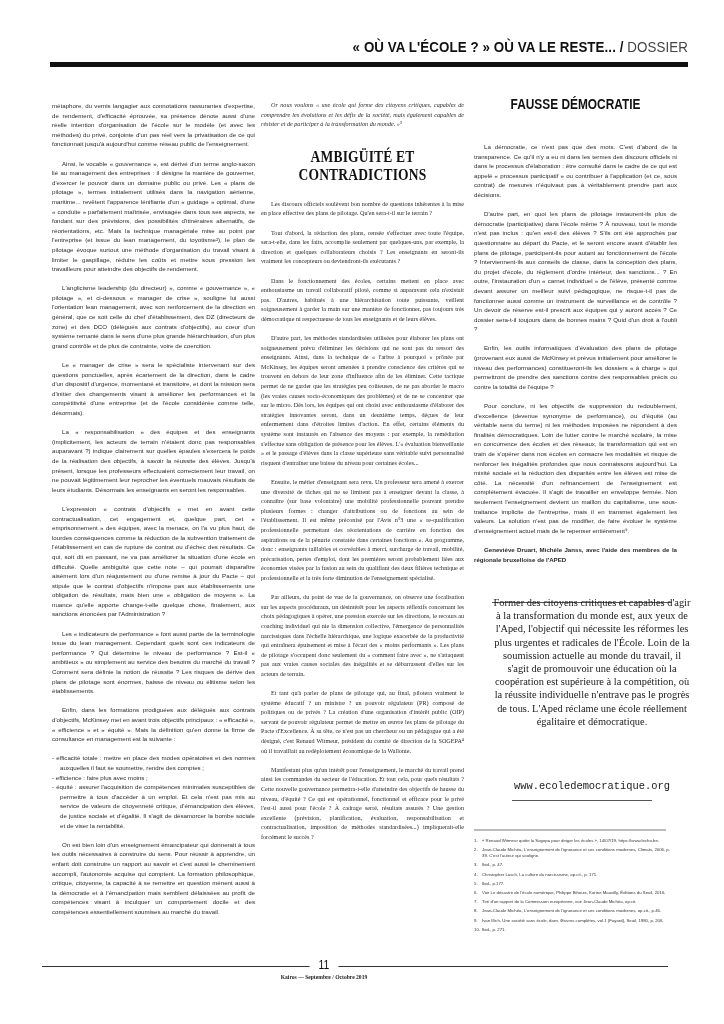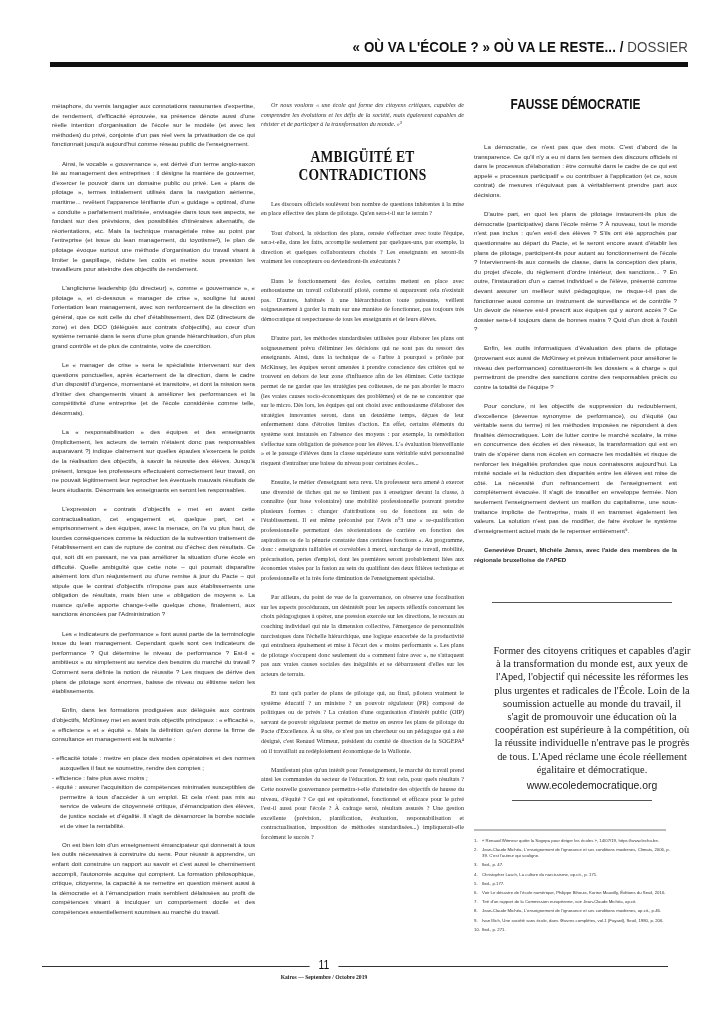--- a/index.html
+++ b/index.html
@@ -12,23 +12,23 @@
   .col p.noindent { text-indent:0; }
   .col1 { left:52px; width:203px; }
   .col2 { left:261px; width:203px;font-family:Liberation Serif, serif; }
   .col3 { left:474px; width:203px; top:142px; }
   .col h2 { font-weight:bold; text-align:center; margin:18px 0 16px 0; font-size:16.5px; line-height:18px; letter-spacing:0.2px; color:#111; transform:scaleX(0.82); }
   .heading3 { position:absolute; top:96px; left:474px; width:203px; text-align:center; font-weight:bold; font-size:14.5px; color:#111; transform:scaleX(0.82); }
   .col ul { list-style:none; margin:0 0 9.6px 0; padding:0; }
   .col ul li { padding-left:8px; text-indent:-8px; }
   .col ul li::before { content:"- "; }
   .signature { font-weight:bold; text-indent:10px; }
-  .quote-box { position:absolute; left:492px; top:644px; width:200px; text-align:center; font-family:"Liberation Serif", serif; font-size:10.4px; line-height:13.2px; color:#1a1a1a; }
+  .quote-box { position:absolute; left:492px; top:596px; width:200px; text-align:center; font-family:"Liberation Serif", serif; font-size:10.4px; line-height:13.2px; color:#1a1a1a; }
   .quote-rule { position:absolute; left:492px; width:180px; height:1px; background:#555; }
-  .quote-url { position:absolute; left:492px; width:200px; top:780px; text-align:center; font-family:Liberation Sans, sans-serif; font-size:10.4px; color:#1a1a1a; }
+  .quote-url { position:absolute; left:492px; width:200px; top:780px; text-align:center; font-family:Liberation Mono, monospace; font-size:10.4px; color:#1a1a1a; }
   .notes-rule { position:absolute; left:474px; top:829px; width:192px; height:2px; background:#bbb; }
   .notes { position:absolute; left:474px; top:838px; width:200px; font-size:4.3px; line-height:6px; color:#333; margin:0; padding:0; list-style:none; }
   .notes li { margin-bottom:3.2px; display:flex; }
   .notes .num { width:8px; flex-shrink:0; }
   .footer-rule-l { position:absolute; top:966px; left:42px; width:276px; height:1px; background:#333; }
   .footer-rule-r { position:absolute; top:966px; left:328px; width:340px; height:1px; background:#333; }
   .page-num { position:absolute; top:957px; left:306px; width:36px; text-align:center; font-size:13px; font-weight:normal; color:#111; background:#fff; transform:scaleX(0.8); }
   .footer-text { position:absolute; top:974px; left:0; width:724px; text-align:center; font-family:"Liberation Serif", serif; font-size:5.6px; font-weight:bold; color:#222; padding-left:-10px; }
   .footer-text span { position:relative; left:-38px; }
 </style>

